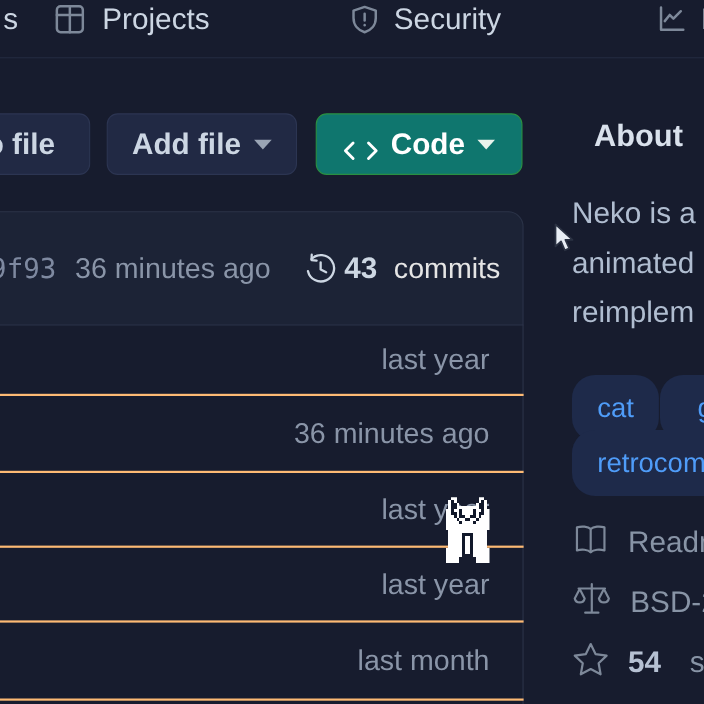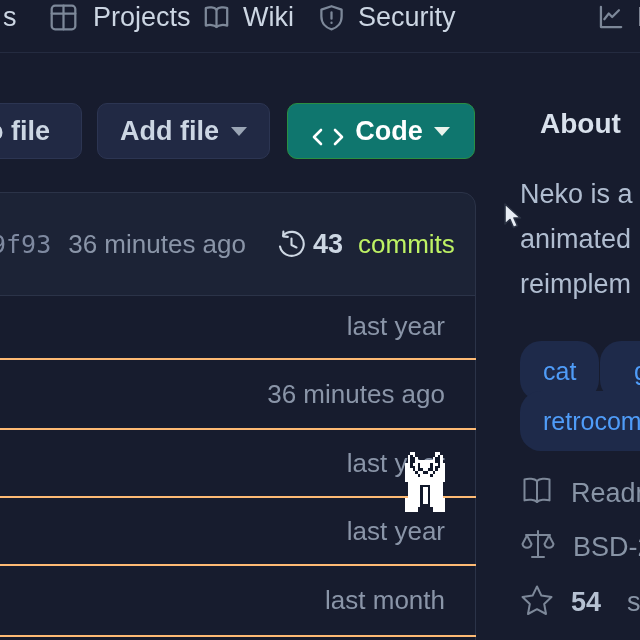--- a/index.html
+++ b/index.html
@@ -40,21 +40,21 @@
   .commit-inner { position:absolute; left:10px; top:0; height:100%;
                   display:flex; align-items:center; white-space:nowrap; }
   .commit-hash { font-family:"DejaVu Sans Mono", monospace; font-size:25px;
                  color:#7e89a0; }
   .commit-time { font-size:26px; color:#8a95a8; margin-left:17px; }
   .history-wrap { display:flex; align-items:center; margin-left:31px; gap:7px; }
   .history-icon { width:29px; height:29px; }
   .history-icon svg { width:100%; height:100%; stroke:#cdd7e3; fill:none;
                       stroke-width:2.1; stroke-linecap:round; stroke-linejoin:round; }
   .commit-count { font-size:27px; font-weight:700; color:#cdd7e3; }
-  .commit-count-label { font-size:26px; color:#bef264; margin-left:8px; }
+  .commit-count-label { font-size:26px; color:#e5e5e5; margin-left:8px; }
   .table-right-border { position:absolute; left:475px; top:295px; width:1px;
                         height:345px; background:#2b3348; }
   .file-row { position:absolute; left:0; width:476px;
               border-bottom:2px solid #fdba74; display:flex;
               align-items:center; justify-content:flex-end;
               padding-right:31px; cursor:pointer; }
   .file-age { font-size:26px; color:#8a95a8; white-space:nowrap; }
   
   .about-title { position:absolute; left:540px; top:108px; font-size:28px;
                  font-weight:700; color:#d9e1ec; }
@@ -90,29 +90,20 @@
     </div>
     <div class="nav-item" style="left:50px;gap:16px;">
       <span class="nav-icon">
         <svg viewBox="0 0 24 24">
             <rect x="1.5" y="1.5" width="21" height="21" rx="3"></rect>
             <line x1="1.5" y1="8.5" x2="22.5" y2="8.5"></line>
             <line x1="12" y1="1.5" x2="12" y2="22.5"></line>
           </svg>
       </span>
       <span class="nav-label">Projects</span>
-    </div>
-    <div class="nav-item" style="left:203px;">
-      <span class="nav-icon">
-        <svg viewBox="0 0 24 24">
-            <path d="M12 5 C10 2.8 5.5 2.6 2.5 3.6 V19.2 C5.5 18.2 10 18.4 12 20.4 C14 18.4 18.5 18.2 21.5 19.2 V3.6 C18.5 2.6 14 2.8 12 5 Z"></path>
-            <line x1="12" y1="5" x2="12" y2="20.4"></line>
-          </svg>
-      </span>
-      <span class="nav-label">Wiki</span>
     </div>
     <div class="nav-item" style="left:318px;">
       <span class="nav-icon">
         <svg viewBox="0 0 24 24">
             <path d="M12 2 L21 5 V11 C21 17 17 21 12 22.5 C7 21 3 17 3 11 V5 Z"></path>
             <line x1="12" y1="7.5" x2="12" y2="13"></line>
             <line x1="12" y1="16.6" x2="12" y2="16.8"></line>
           </svg>
       </span>
       <span class="nav-label">Security</span>

